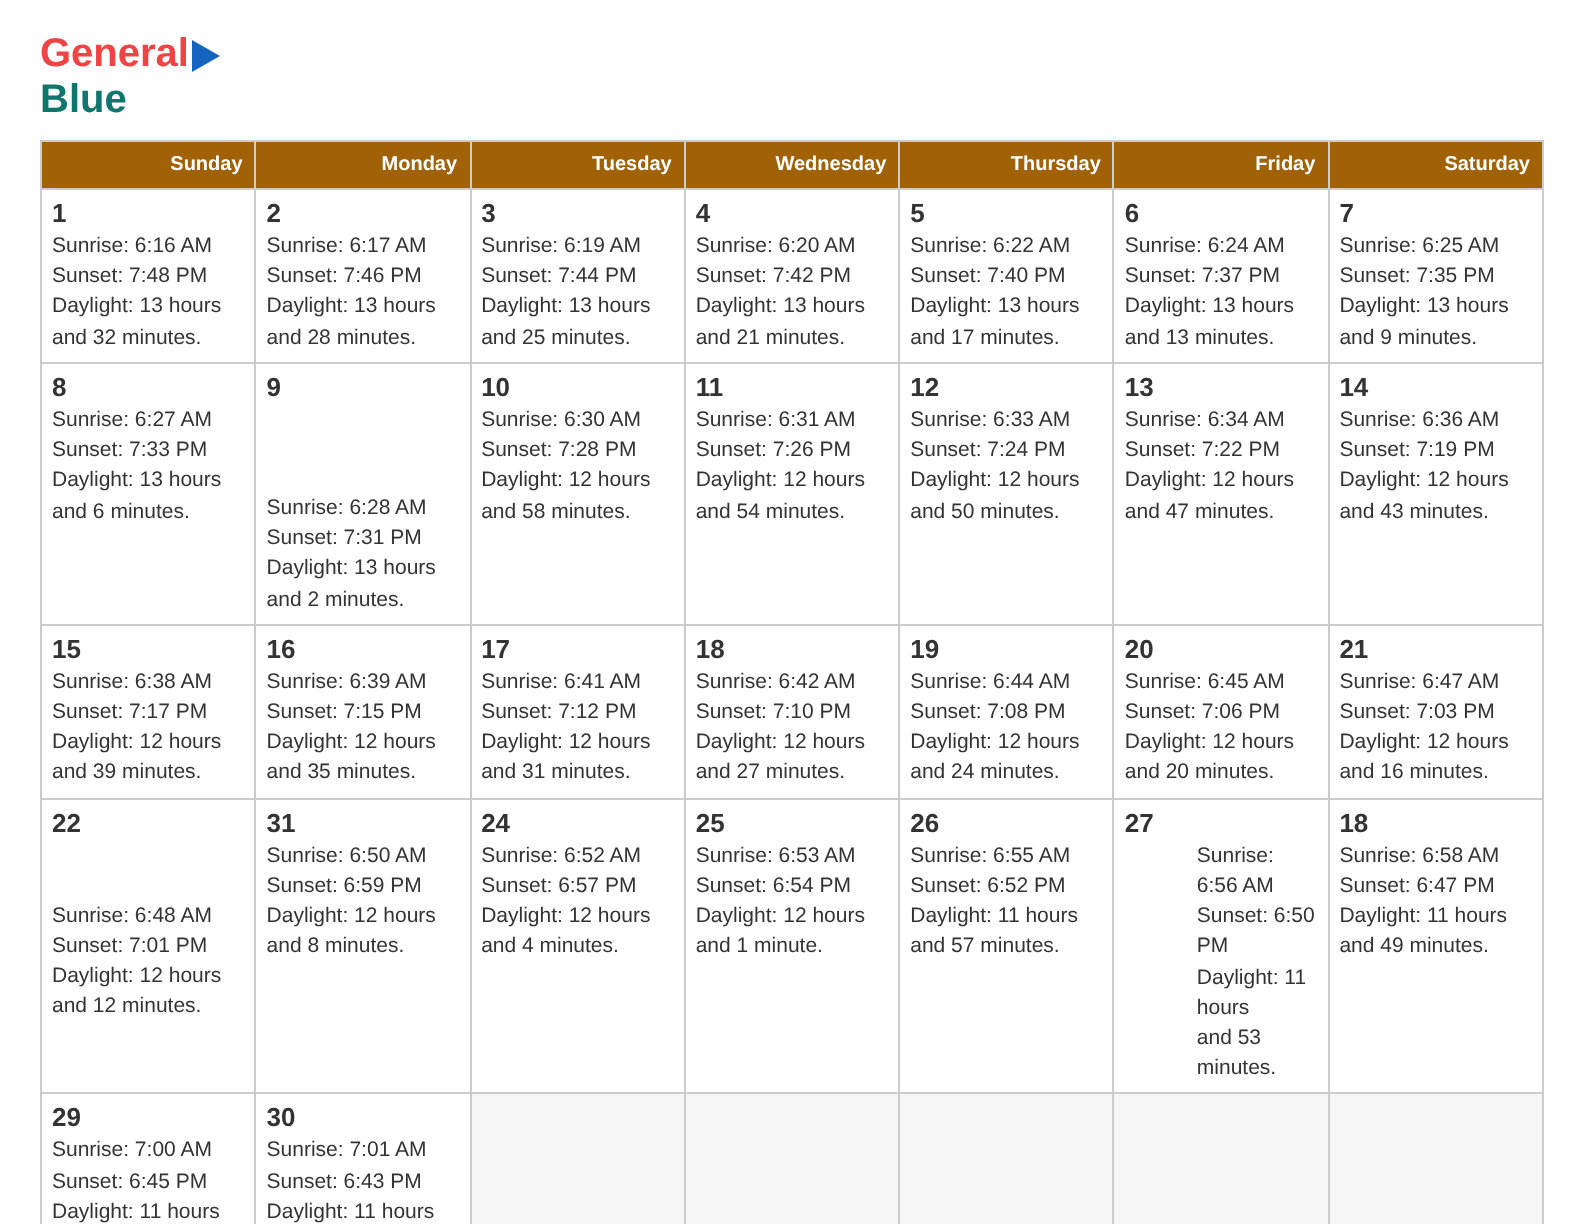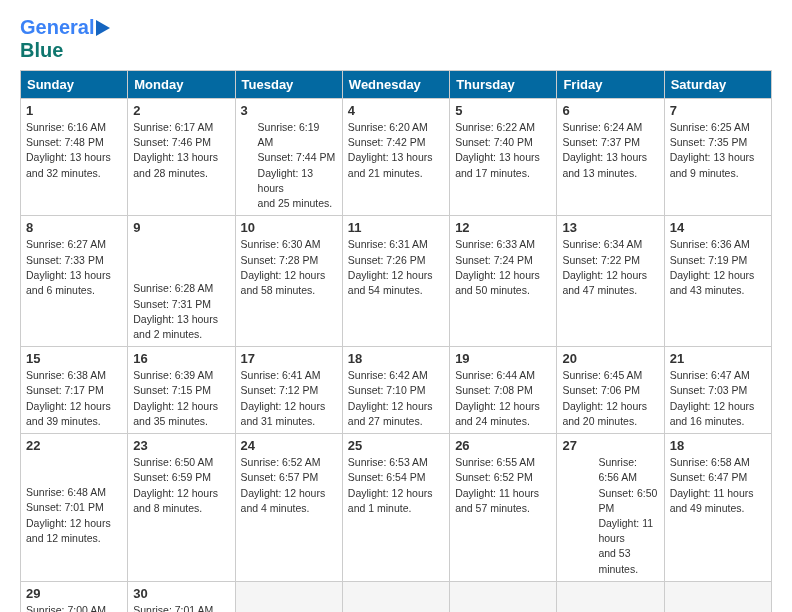--- a/index.html
+++ b/index.html
@@ -53,26 +53,26 @@
       font-size: 15px;
       color: #555;
       margin-top: 2px;
     }
     .calendar {
       width: 100%;
       border-collapse: collapse;
       margin-top: 4px;
     }
     .calendar thead tr th {
-      background: #0369a1;
+      background: #a16207;
       color: #fff;
-      font-size: 13px;
+      font-size: 10px;
       font-weight: bold;
       padding: 6px 6px;
-      text-align: left;
+      text-align: right;
       border: 1px solid #ccc;
     }
     .calendar tbody tr td {
       border: 1px solid #ccc;
       vertical-align: top;
       padding: 4px 5px;
       width: calc(100% / 7);
       min-height: 80px;
       font-size: 11px;
       color: #333;
@@ -96,21 +96,21 @@
       background: #f0f0f0;
     }
   </style>
 </head>
 <body>
 
 <div class="page">
   <div class="header">
     <div class="logo">
       <div class="logo-line">
-        <span style="font-size:20px;font-weight:bold;color:#3b82f6;">General</span>
+        <span style="font-size:20px;font-weight:bold;color:#ef4444;">General</span>
         <span class="logo-arrow"></span>
       </div>
       <div>
         <span style="font-size:20px;font-weight:bold;color:#0f766e;">Blue</span>
       </div>
     </div>
     <div class="title-block">
       <h1></h1>
       <div class="subtitle"></div>
     </div>
@@ -139,21 +139,21 @@
           </td>
           <td>
             <span class="day-num">2</span>
             <div class="day-info" style="white-space: pre-line;">Sunrise: 6:17 AM
 Sunset: 7:46 PM
 Daylight: 13 hours
 and 28 minutes.</div>
           </td>
           <td>
             <span class="day-num">3</span>
-            <div class="day-info" style="white-space: pre-line; margin-left: 17px;">Sunrise: 6:19 AM
+            <div class="day-info" style="white-space: pre-line;">Sunrise: 6:19 AM
 Sunset: 7:44 PM
 Daylight: 13 hours
 and 25 minutes.</div>
           </td>
           <td>
             <span class="day-num">4</span>
             <div class="day-info" style="white-space: pre-line;">Sunrise: 6:20 AM
 Sunset: 7:42 PM
 Daylight: 13 hours
 and 21 minutes.</div>
@@ -284,21 +284,21 @@
         </tr>
         <tr class="row-shaded">
           <td>
             <span class="day-num">22</span>
             <div class="day-info" style="white-space: pre-line; margin-top: 32px;">Sunrise: 6:48 AM
 Sunset: 7:01 PM
 Daylight: 12 hours
 and 12 minutes.</div>
           </td>
           <td>
-            <span class="day-num">23</span>
+            <span class="day-num">31</span>
             <div class="day-info" style="white-space: pre-line;">Sunrise: 6:50 AM
 Sunset: 6:59 PM
 Daylight: 12 hours
 and 8 minutes.</div>
           </td>
           <td>
             <span class="day-num">24</span>
             <div class="day-info" style="white-space: pre-line;">Sunrise: 6:52 AM
 Sunset: 6:57 PM
 Daylight: 12 hours

